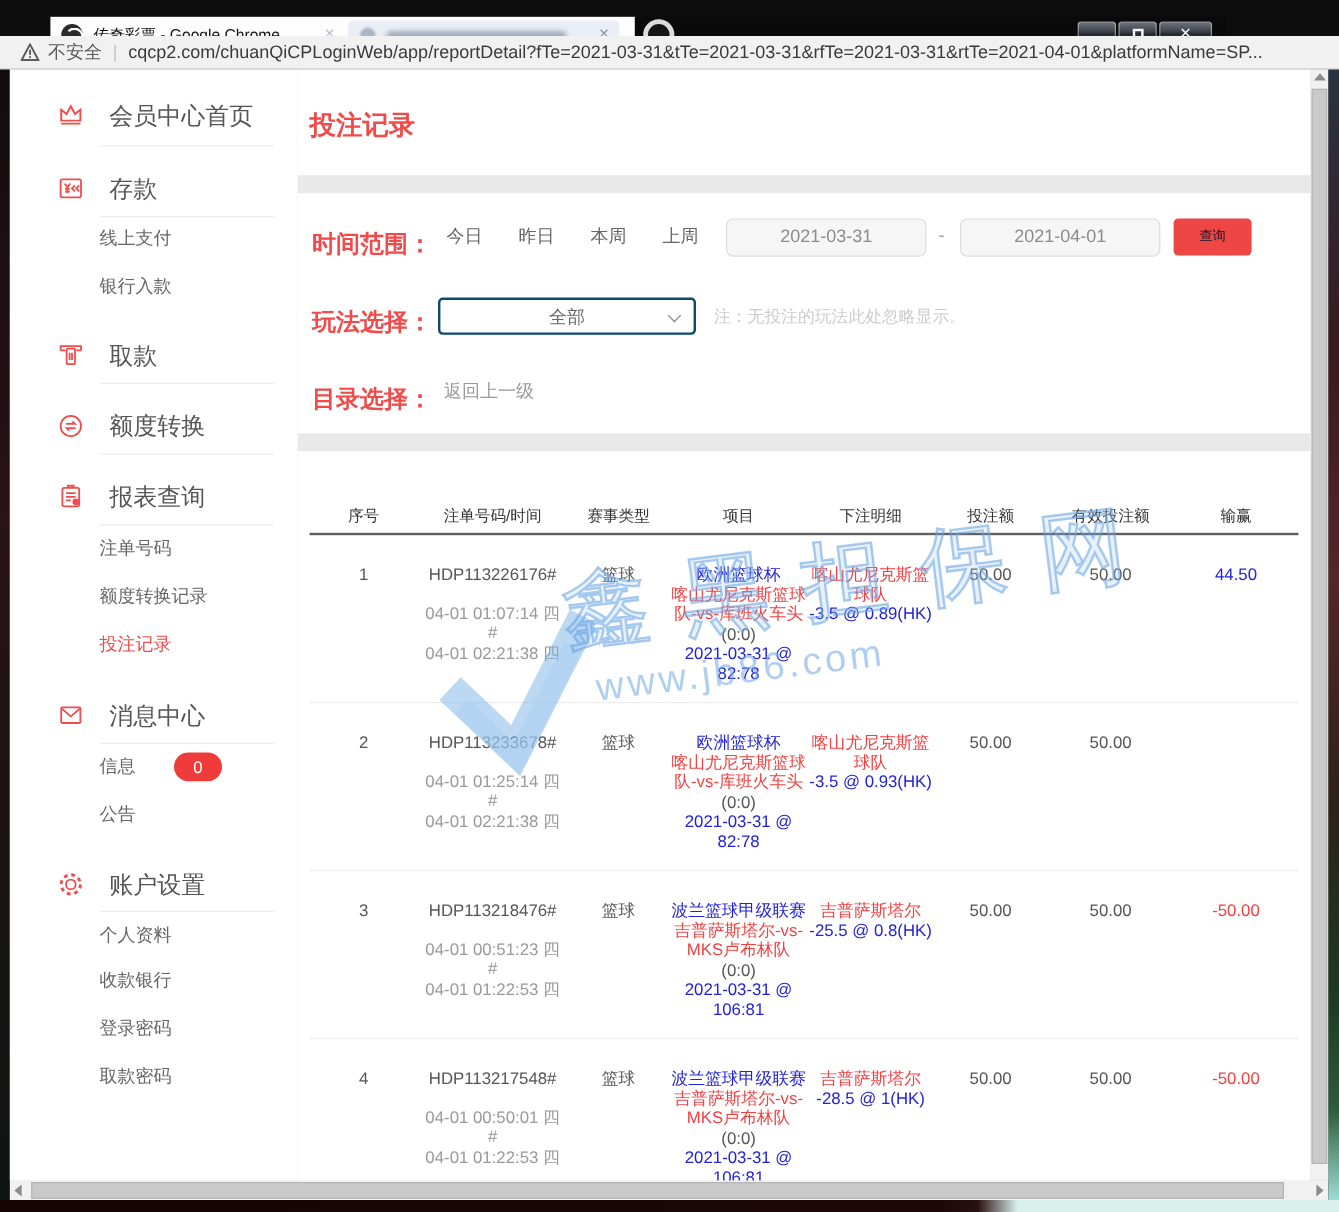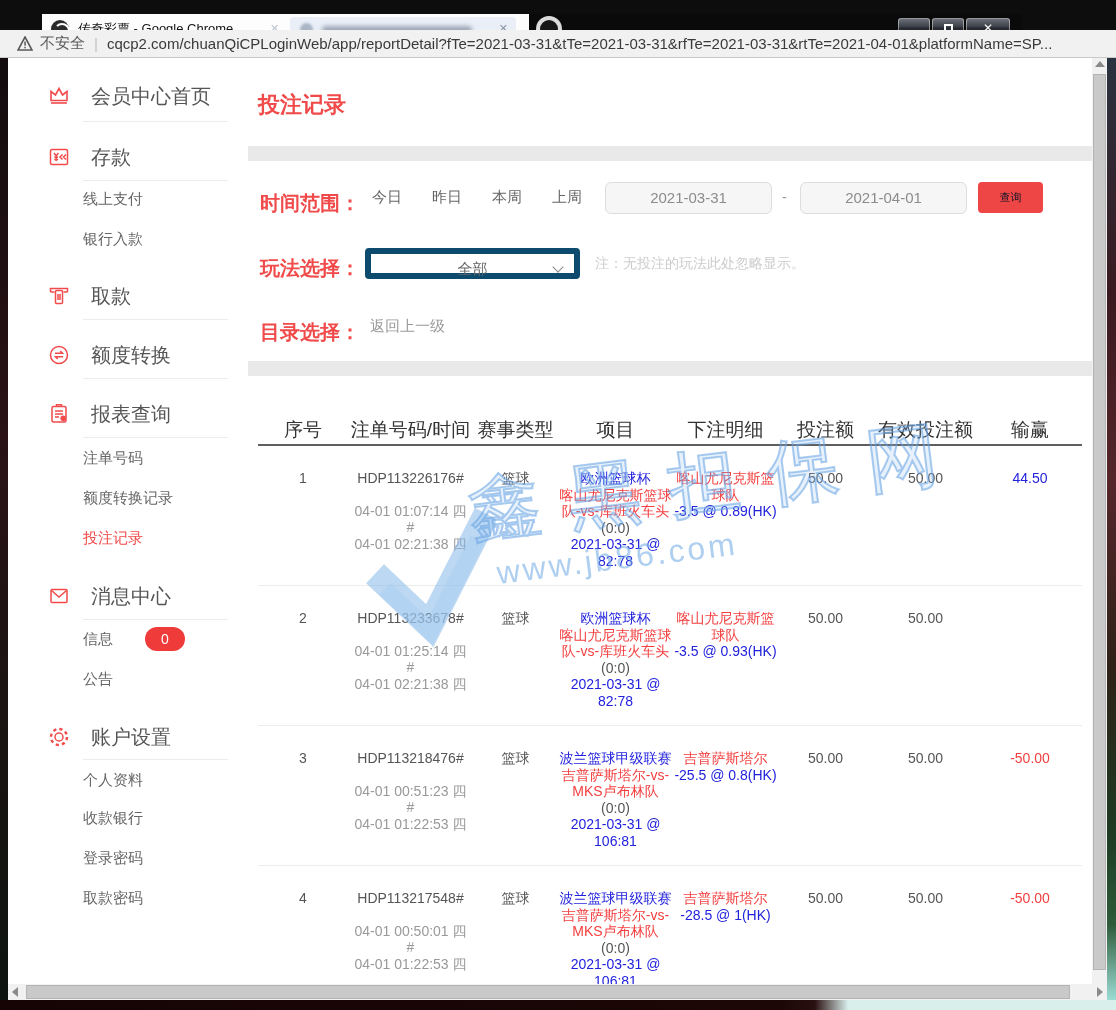--- a/index.html
+++ b/index.html
@@ -57,27 +57,27 @@
   .page-title { padding:32px 0 0 10px; font-size:22px; color:#f04a4a; }
   .filter-panel { height:200px; flex:none; margin-bottom:15px; position:relative; }
   .f-label { position:absolute; left:12px; font-size:20px; font-weight:bold; color:#f04a4a; white-space:nowrap; }
   .f-row1 { top:29px; } .f-row2 { top:94px; } .f-row3 { top:158px; }
   .quick { position:absolute; top:27px; font-size:15px; color:#666; cursor:pointer; }
   .q0{left:124px;} .q1{left:184px;} .q2{left:244px;} .q3{left:304px;}
   .date-box { position:absolute; top:21px; width:167px; height:32px; background:#f6f6f6; border:1px solid #ddd; border-radius:6px; color:#8c8c8c; font-size:15px; text-align:center; line-height:30px; cursor:pointer; }
   .d-from{left:357px;} .d-to{left:552px;}
   .date-dash { position:absolute; left:534px; top:27px; color:#999; font-size:15px; }
   .query-btn { position:absolute; left:730px; top:21px; width:65px; height:31px; background:#ee4545; border-radius:4px; color:#0f172a; font-size:11px; text-align:center; line-height:31px; cursor:pointer; }
-  .select-box { position:absolute; left:117px; top:87px; width:215px; height:31px; border:6px solid #0c4a6e; border-radius:4px; color:#666; font-size:15px; text-align:center; line-height:29px; cursor:pointer; }
+  .select-box { position:absolute; left:117px; top:87px; width:215px; height:31px; border:2px solid #0c4a6e; border-radius:4px; color:#666; font-size:15px; text-align:center; line-height:29px; cursor:pointer; }
   .chev { position:absolute; right:12px; top:9px; width:8px; height:8px; border-right:1.6px solid #888; border-bottom:1.6px solid #888; transform:rotate(45deg); }
   .f-note { position:absolute; left:347px; top:94px; font-size:14px; color:#ccc; }
   .dir-link { position:absolute; left:122px; top:156px; font-size:15px; color:#999; cursor:pointer; }
 
   .table-panel { flex:1; position:relative; overflow:hidden; padding:0 10px; }
-  .thead { display:flex; margin-top:40px; height:30px; align-items:center; border-bottom:2px solid #5f5f5f; font-size:19px; color:#333; }
+  .thead { display:flex; margin-top:40px; height:30px; align-items:center; border-bottom:2px solid #5f5f5f; font-size:13px; color:#333; }
   .c { text-align:center; }
   .c1{width:90px;} .c2{width:125px;} .c3{width:85px;} .c4{width:115px;} .c5{width:105px;} .c6{width:95px;} .c7{width:105px;} .c8{width:104px;}
   .trow { display:flex; border-bottom:1px solid #ececec; padding:24px 0 16px; font-size:14px; line-height:16.5px; color:#555; min-height:100px; }
   .times { margin-top:16px; color:#999; white-space:nowrap; }
   .blue { color:#2222dd; } .red { color:#f43f3f; } .dark { color:#555; }
   .odds { white-space:nowrap; }
 
   
   .watermark { position:absolute; left:110px; top:40px; width:780px; height:220px; transform:rotate(-7deg); pointer-events:none; z-index:5; }
   .wm-logo { position:absolute; left:0; top:50px; }

